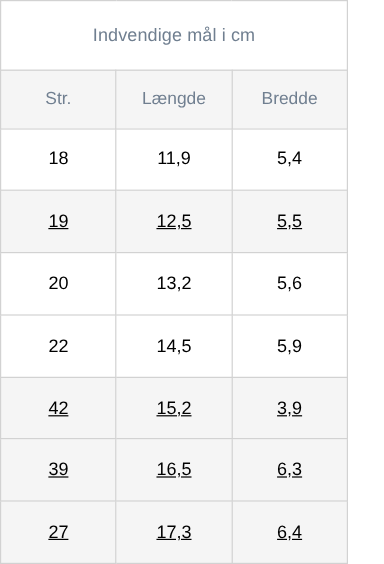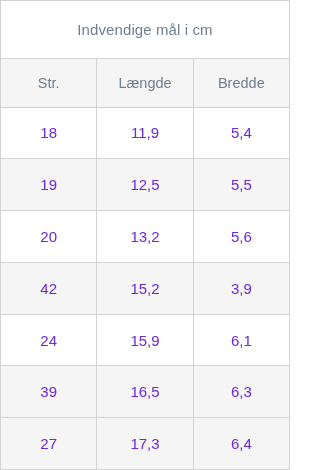--- a/index.html
+++ b/index.html
@@ -47,25 +47,26 @@
     height: 32px;
     background: #f5f5f5;
     font-size: 14.5px;
     color: #707f90;
   }
 
   
   .data-row td {
     height: 34px;
     font-size: 15px;
-    color: #6d28d9;
+    color: #000000;
     background: #ffffff;
   }
   .data-row.alt td {
     background: #f5f5f5;
+    text-decoration: underline;
   }
 
   .col-str   { width: 96px; margin-left: 48px; }
   .col-len   { width: 96px; }
   .col-wid   { width: 96px; }
 </style>
 </head>
 <body>
 
 <table class="size-table">
@@ -88,29 +89,29 @@
       <tr class="data-row alt">
         <td class="col-str">19</td>
         <td class="col-len">12,5</td>
         <td class="col-wid">5,5</td>
       </tr>
       <tr class="data-row">
         <td class="col-str">20</td>
         <td class="col-len">13,2</td>
         <td class="col-wid">5,6</td>
       </tr>
+      <tr class="data-row">
+        <td class="col-str">22</td>
+        <td class="col-len">14,5</td>
+        <td class="col-wid">5,9</td>
+      </tr>
       <tr class="data-row alt">
         <td class="col-str">42</td>
         <td class="col-len">15,2</td>
         <td class="col-wid">3,9</td>
-      </tr>
-      <tr class="data-row">
-        <td class="col-str">24</td>
-        <td class="col-len">15,9</td>
-        <td class="col-wid">6,1</td>
       </tr>
       <tr class="data-row alt">
         <td class="col-str">39</td>
         <td class="col-len">16,5</td>
         <td class="col-wid">6,3</td>
       </tr>
       <tr class="data-row alt">
         <td class="col-str">27</td>
         <td class="col-len">17,3</td>
         <td class="col-wid">6,4</td>

